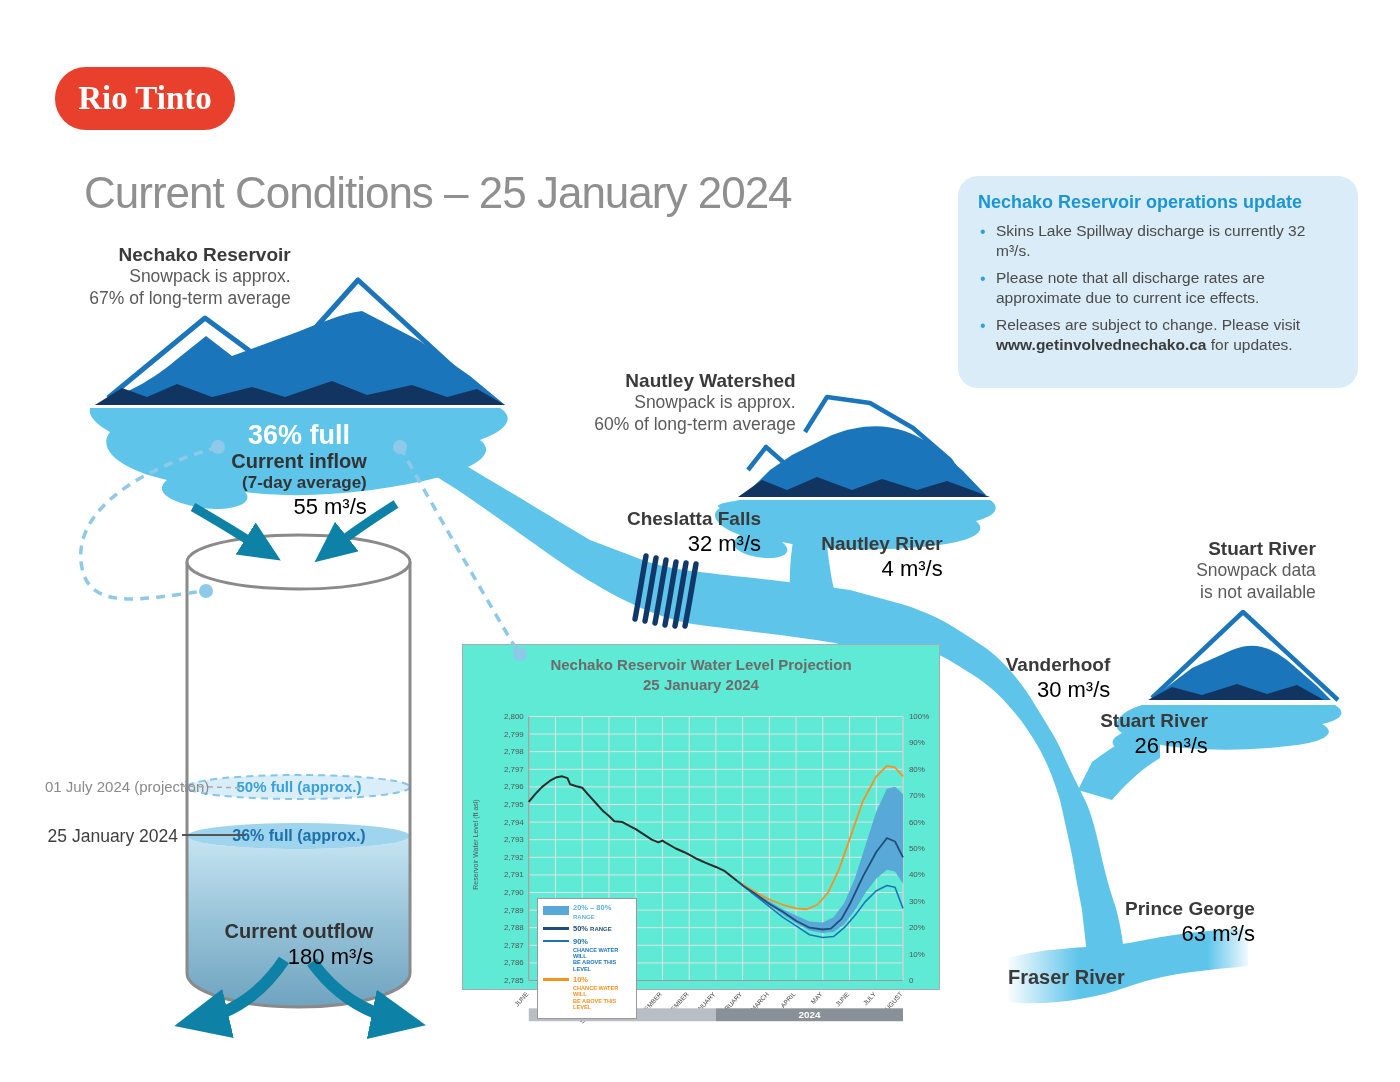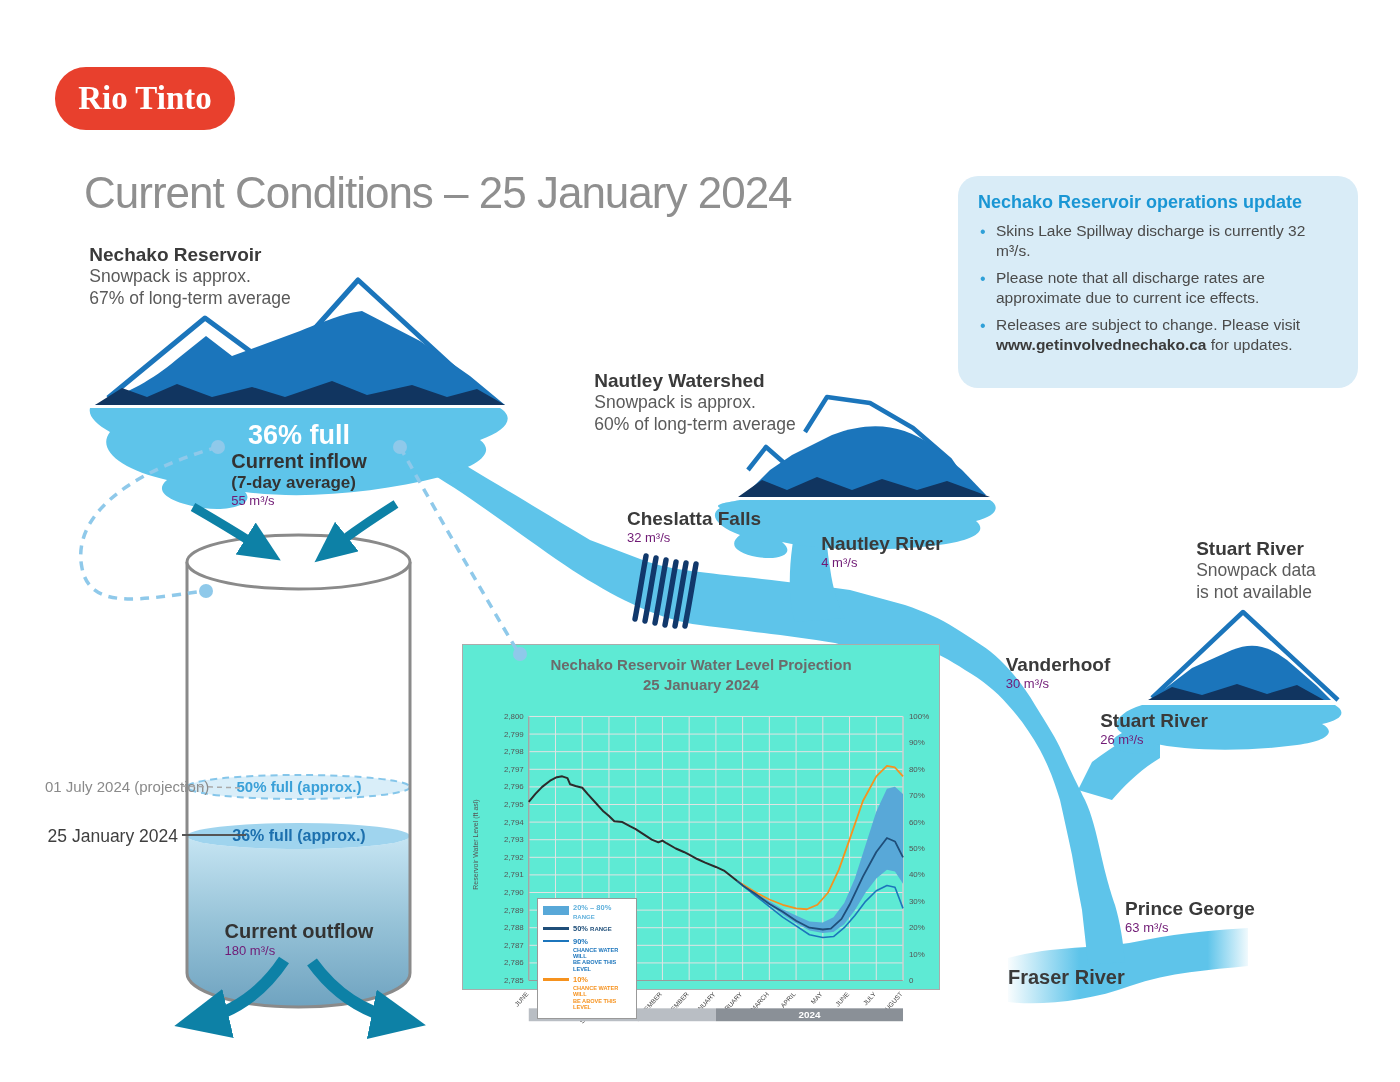--- a/index.html
+++ b/index.html
@@ -2,35 +2,35 @@
 <html><head>
 <meta charset="utf-8">
 <style>
   html,body{margin:0;padding:0;background:#fff;}
   #canvas{position:relative;width:1400px;height:1082px;background:#fff;overflow:hidden;
           font-family:"Liberation Sans",sans-serif;}
   svg{display:block;}
   #scene,#overlay{position:absolute;left:0;top:0;}
   #overlay{pointer-events:none;z-index:20;}
   .abs{position:absolute;}
-  .ctr{transform:translateX(-50%);text-align:left;}
+  .ctr{transform:translateX(-50%);text-align:right;}
   .rt-logo{left:55px;top:67px;width:180px;height:63px;background:#E8402D;color:#fff;
            display:flex;align-items:center;justify-content:center;
            font-family:"Liberation Serif",serif;font-size:33px;font-weight:bold;z-index:4;border-radius:31px;}
   .page-title{left:84px;top:168px;font-size:44px;color:#8F8F8F;letter-spacing:-1px;z-index:4;white-space:nowrap;}
   .info-box{left:958px;top:176px;width:400px;min-height:212px;background:#D9ECF7;border-radius:20px;
             padding:16px 20px 14px 20px;box-sizing:border-box;z-index:4;}
   .info-title{color:#1A96D4;font-weight:bold;font-size:18px;margin:0 0 8px 0;}
   .info-box ul{list-style:none;margin:0;padding:0;}
   .info-box li{position:relative;padding-left:18px;color:#4A4A4A;font-size:15.5px;line-height:1.32;margin-bottom:6px;}
   .info-box li::before{content:"\2022";position:absolute;left:2px;color:#2FA0D8;font-size:16px;}
   .info-box li b{color:#3B3B3B;}
   .lab-title{font-weight:bold;font-size:19px;color:#3A3A3A;line-height:1.18;white-space:nowrap;}
   .lab-sub{font-size:17.5px;color:#5A5A5A;line-height:1.22;white-space:nowrap;}
-  .lab-val{font-size:13px;color:#701a75;line-height:1.25;white-space:nowrap;}
+  .lab-val{font-size:22px;color:#000000;line-height:1.25;white-space:nowrap;}
   .z5{z-index:5;}
   .fullness{font-size:27px;font-weight:bold;color:#FFFFFF;}
   .inflow-t,.outflow-t{font-weight:bold;font-size:20px;color:#333;line-height:1.15;white-space:nowrap;}
   .inflow-s{font-weight:bold;font-size:17px;color:#333;line-height:1.2;white-space:nowrap;}
   .lens-50{font-size:15px;font-weight:bold;color:#3AA0D8;white-space:nowrap;}
   .lens-36{font-size:16px;font-weight:bold;color:#1C6FAD;white-space:nowrap;}
   .date-gray{font-size:15px;color:#8A8A8A;white-space:nowrap;}
   .date-dark{font-size:17.5px;color:#3F3F3F;white-space:nowrap;}
   .chart-box{left:462px;top:644px;width:478px;height:346px;background:#5eead4;border:1.5px solid #ABABAB;
              box-sizing:border-box;z-index:10;}

